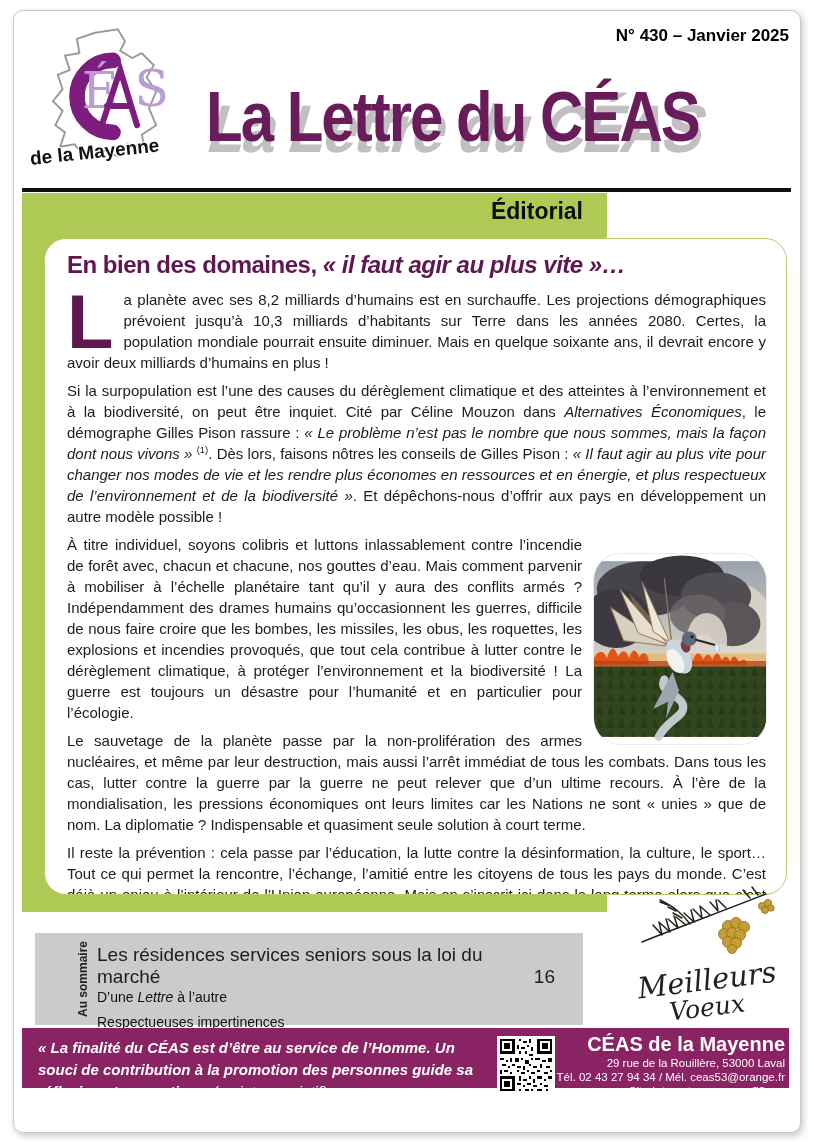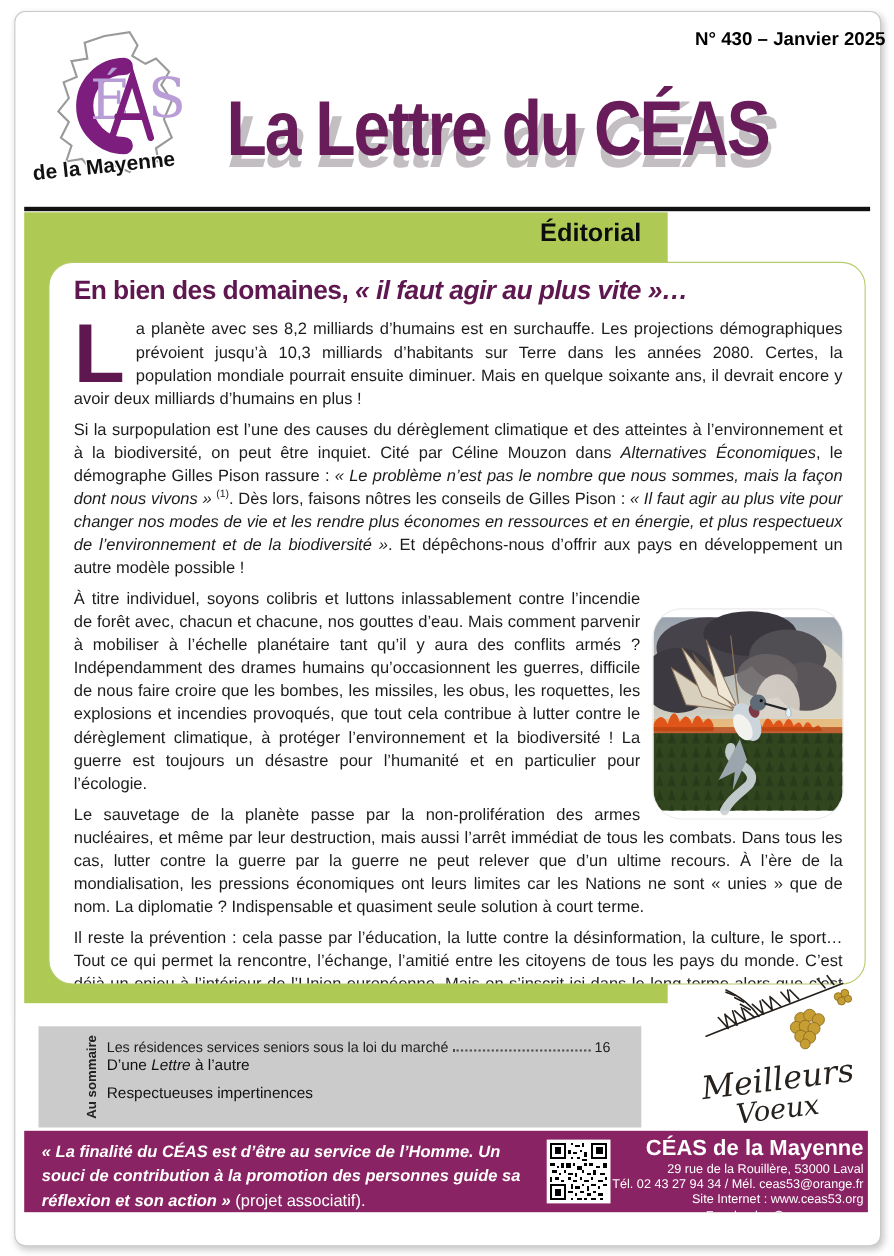--- a/index.html
+++ b/index.html
@@ -7,21 +7,21 @@
           font-family:"Liberation Sans",sans-serif;color:#1c1c1c;}
   .sheet{position:absolute;left:13px;top:10px;width:786px;height:1121px;
          border:1px solid #c9c9c9;border-radius:10px;background:#fff;
          box-shadow:2px 3px 7px rgba(0,0,0,.22);}
   
   .logo{position:absolute;left:28px;top:22px;width:170px;height:158px;}
   .logo svg{position:absolute;left:0;top:0;}
   .logo-sub{position:absolute;left:2px;top:126px;width:170px;font-weight:bold;font-size:19px;
             color:#111;transform:rotate(-6deg);transform-origin:left center;
             text-shadow:1px 1px 0 #fff,-1px 1px 0 #fff,1px -1px 0 #fff,-1px -1px 0 #fff;}
-  .issue{position:absolute;right:8px;top:26px;font-weight:bold;font-size:17px;color:#000;}
+  .issue{position:absolute;right:24px;top:26px;font-weight:bold;font-size:17px;color:#000;}
   .main-title{position:absolute;left:206px;top:76px;width:580px;height:100px;}
   .main-title span{position:absolute;left:0;top:0;white-space:nowrap;font-weight:bold;
                    font-size:60px;letter-spacing:-2px;transform-origin:left top;}
   .title-shadow{color:#b4aeb4;transform:translate(16px,14px) skewX(-16deg) scaleY(1.12);opacity:.8;}
   .title-main{color:#681c59;transform:scaleY(1.18);}
   .header-rule{position:absolute;left:22px;top:188px;width:769px;height:4px;background:#111;}
   
   .green-bg{position:absolute;left:22px;top:193px;width:585px;height:719px;background:#aeca54;}
   .section-label{position:absolute;left:22px;top:193px;width:585px;height:37px;line-height:37px;
                  text-align:right;padding-right:24px;box-sizing:border-box;
@@ -38,31 +38,31 @@
   .it{font-style:italic;}
   sup{font-size:9.5px;vertical-align:super;line-height:0;}
   .colibri{float:right;width:172px;height:190px;border-radius:26px;overflow:hidden;
            margin:20px 0 6px 12px;box-shadow:0 0 0 1px rgba(0,0,0,.08);}
   
   .summary{position:absolute;left:35px;top:933px;width:548px;height:92px;background:#cbcbcb;
            box-sizing:border-box;padding:11px 28px 8px 62px;}
   .summary-label{position:absolute;left:38px;top:0;height:92px;width:20px;display:flex;
                  align-items:center;justify-content:center;writing-mode:vertical-rl;
                  transform:rotate(180deg);font-weight:bold;font-size:12px;color:#222;}
-  .toc-row{display:flex;align-items:flex-end;font-size:13px;color:#1d1d1d;}
+  .toc-row{display:flex;align-items:flex-end;font-size:19px;color:#1d1d1d;}
   .toc-dots{flex:1;border-bottom:2px dotted #4a4a4a;margin:0 4px 3px 4px;}
   .toc-rubric{font-weight:normal;font-size:14px;margin:1px 0 9px 0;color:#111;}
   
   .greeting{position:absolute;left:618px;top:880px;width:178px;height:148px;text-align:center;}
   .wish{font-family:"DejaVu Serif",serif;font-style:italic;color:#26211d;
         transform:rotate(-7deg);line-height:1.0;}
   .wish-1{font-size:29px;}
   .wish-2{font-size:25px;}
   
-  .footer{position:absolute;left:22px;top:1028px;width:767px;height:74px;background:#8a2363;
+  .footer{position:absolute;left:22px;top:1028px;width:767px;height:60px;background:#8a2363;
           color:#fff;}
   .footer-quote{position:absolute;left:16px;top:9px;width:452px;font-size:15px;line-height:22px;}
   .footer-quote .q{font-weight:bold;font-style:italic;}
   .qr{position:absolute;left:475px;top:8px;width:58px;height:58px;background:#fff;padding:3px;
       box-sizing:border-box;}
   .footer-right{position:absolute;right:4px;top:5px;text-align:right;}
   .footer-org{font-size:20px;font-weight:bold;line-height:23px;}
   .footer-line{font-size:11.5px;line-height:14.2px;}
 </style>
 </head>

